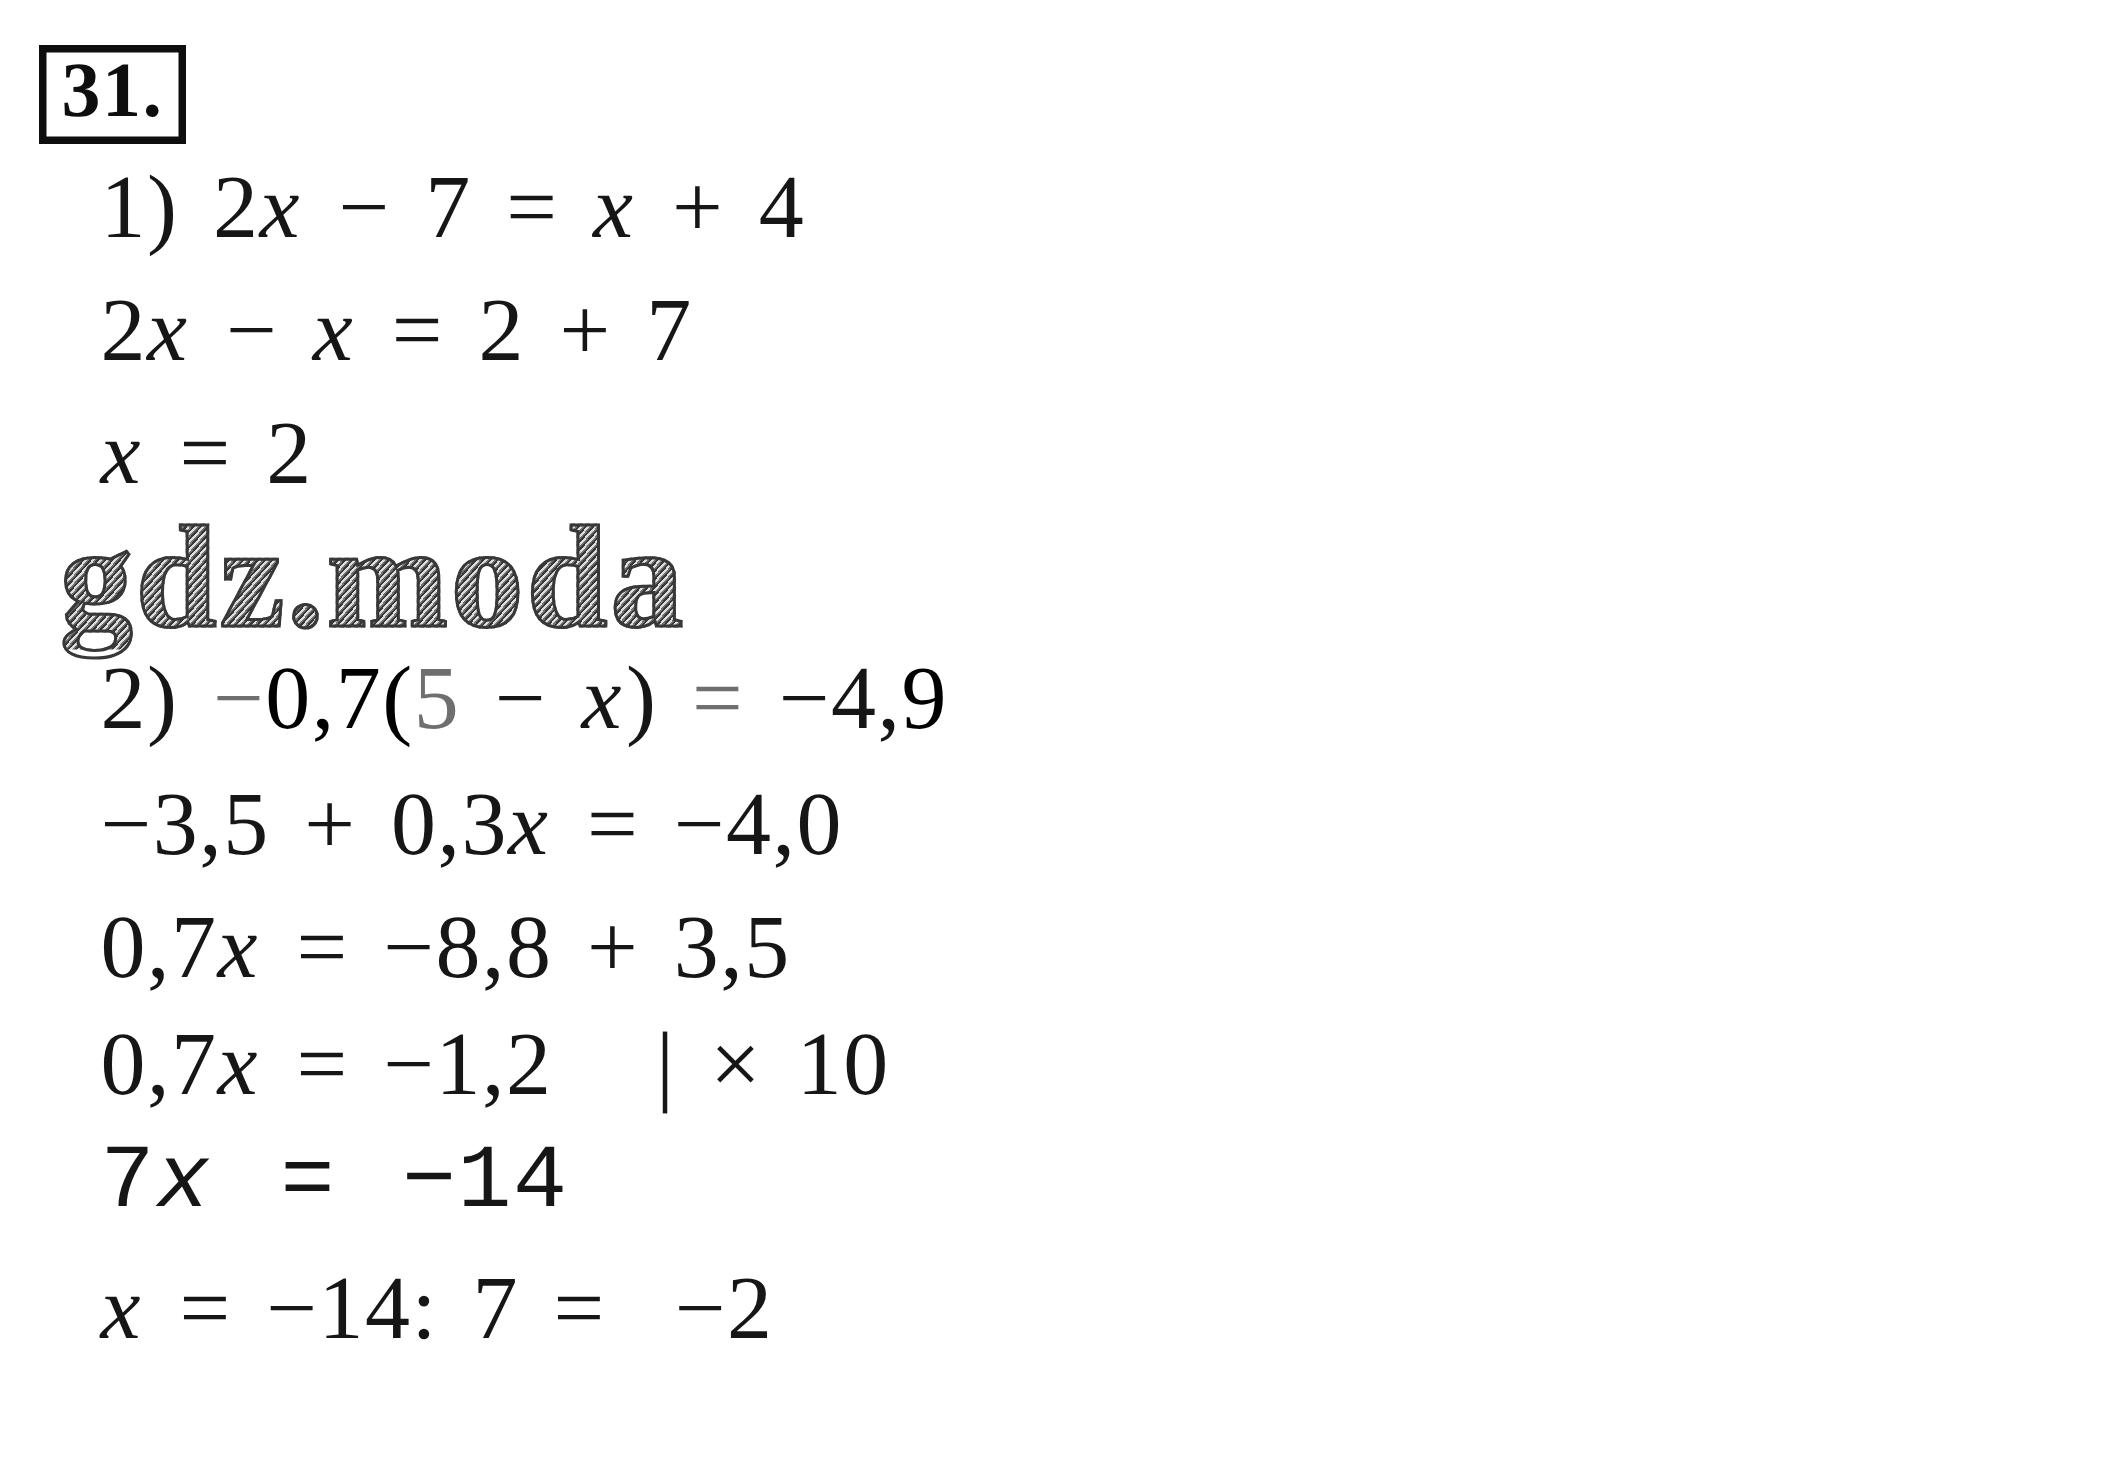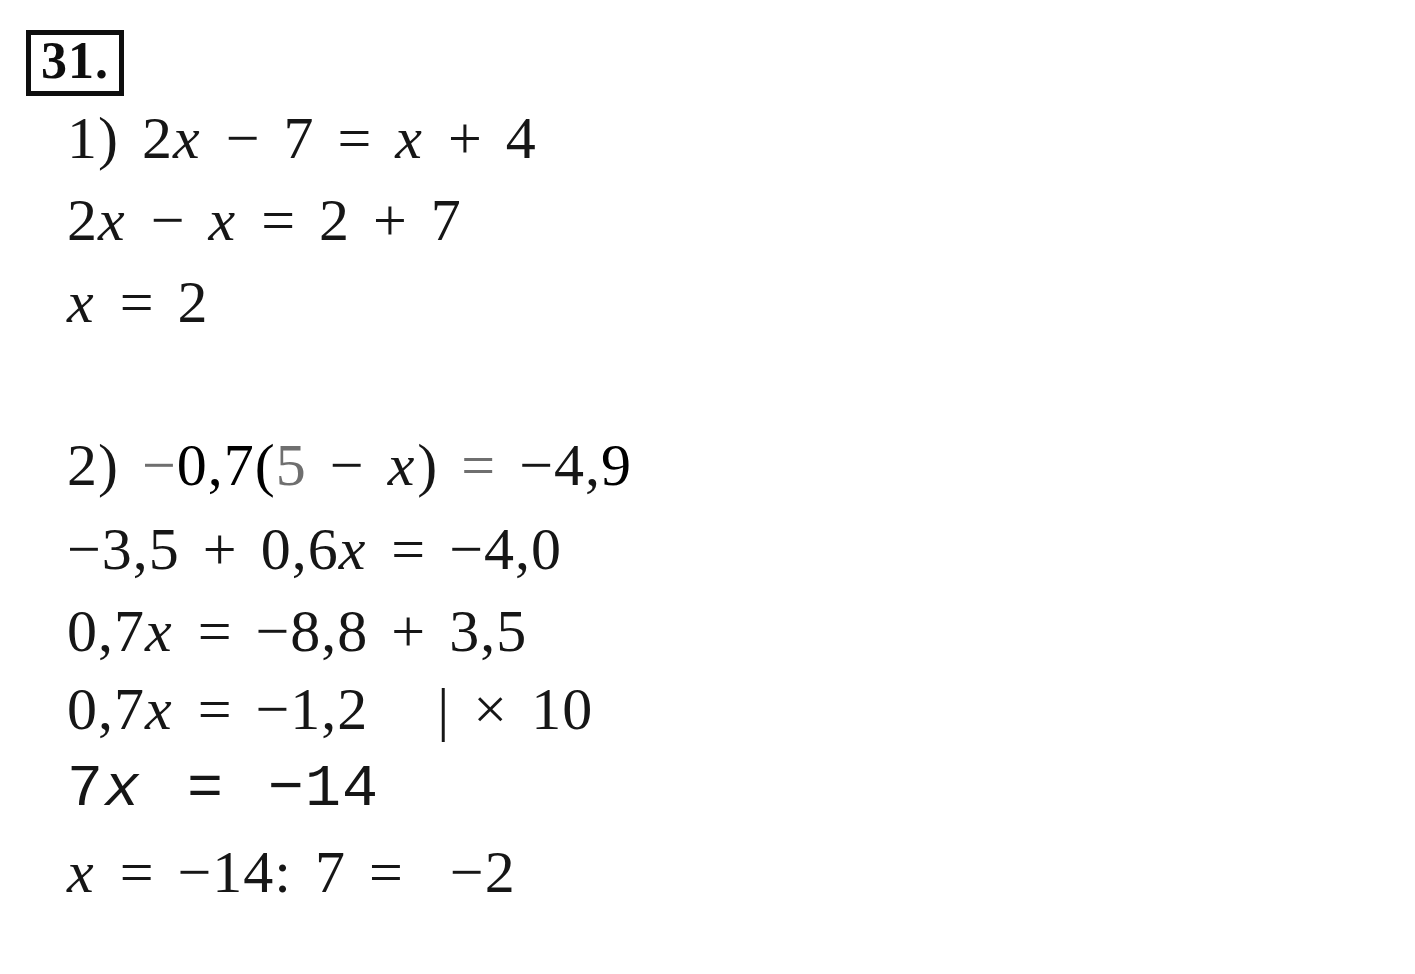--- a/index.html
+++ b/index.html
@@ -79,26 +79,27 @@
 </style>
 </head>
 <body>
 
 <div class="page">
 
   <div class="problem-number-box">
     <span>31.</span>
   </div>
 
+  <div class="watermark">gdz.moda</div>
 
   <div id="lines-root">
       <div class="math-line" style="top: 108px;"><span>1) 2</span><span class="var">x</span><span> − 7 = </span><span class="var">x</span><span> + 4</span></div>
       <div class="math-line" style="top: 190px;"><span>2</span><span class="var">x</span><span> − </span><span class="var">x</span><span> = 2 + 7</span></div>
       <div class="math-line" style="top: 272px;"><span class="var">x</span><span> = 2</span></div>
       <div class="math-line" style="top: 435px;"><span>2) </span><span class="mid">−</span><span class="light">0,7(</span><span class="mid">5</span><span> − </span><span class="var">x</span><span>) </span><span class="mid">=</span><span> −4,</span><span class="light">9</span></div>
-      <div class="math-line" style="top: 519px;"><span>−3,5 + 0,6</span><span class="var">x</span><span> = −4,0</span></div>
+      <div class="math-line" style="top: 519px;"><span>−3,5 + 0,3</span><span class="var">x</span><span> = −4,0</span></div>
       <div class="math-line" style="top: 601px;"><span>0,7</span><span class="var">x</span><span> = −8,8 + 3,5</span></div>
       <div class="math-line" style="top: 679px;"><span>0,7</span><span class="var">x</span><span> = −1,2   | × 10</span></div>
       <div class="math-line" style="top: 759px; font-family: Liberation Mono, monospace;"><span>7</span><span class="var">x</span><span> = −14</span></div>
       <div class="math-line" style="top: 842px;"><span class="var">x</span><span> = −14: 7 =  −2</span></div>
     </div>
 
 </div>
 
 </body></html>

